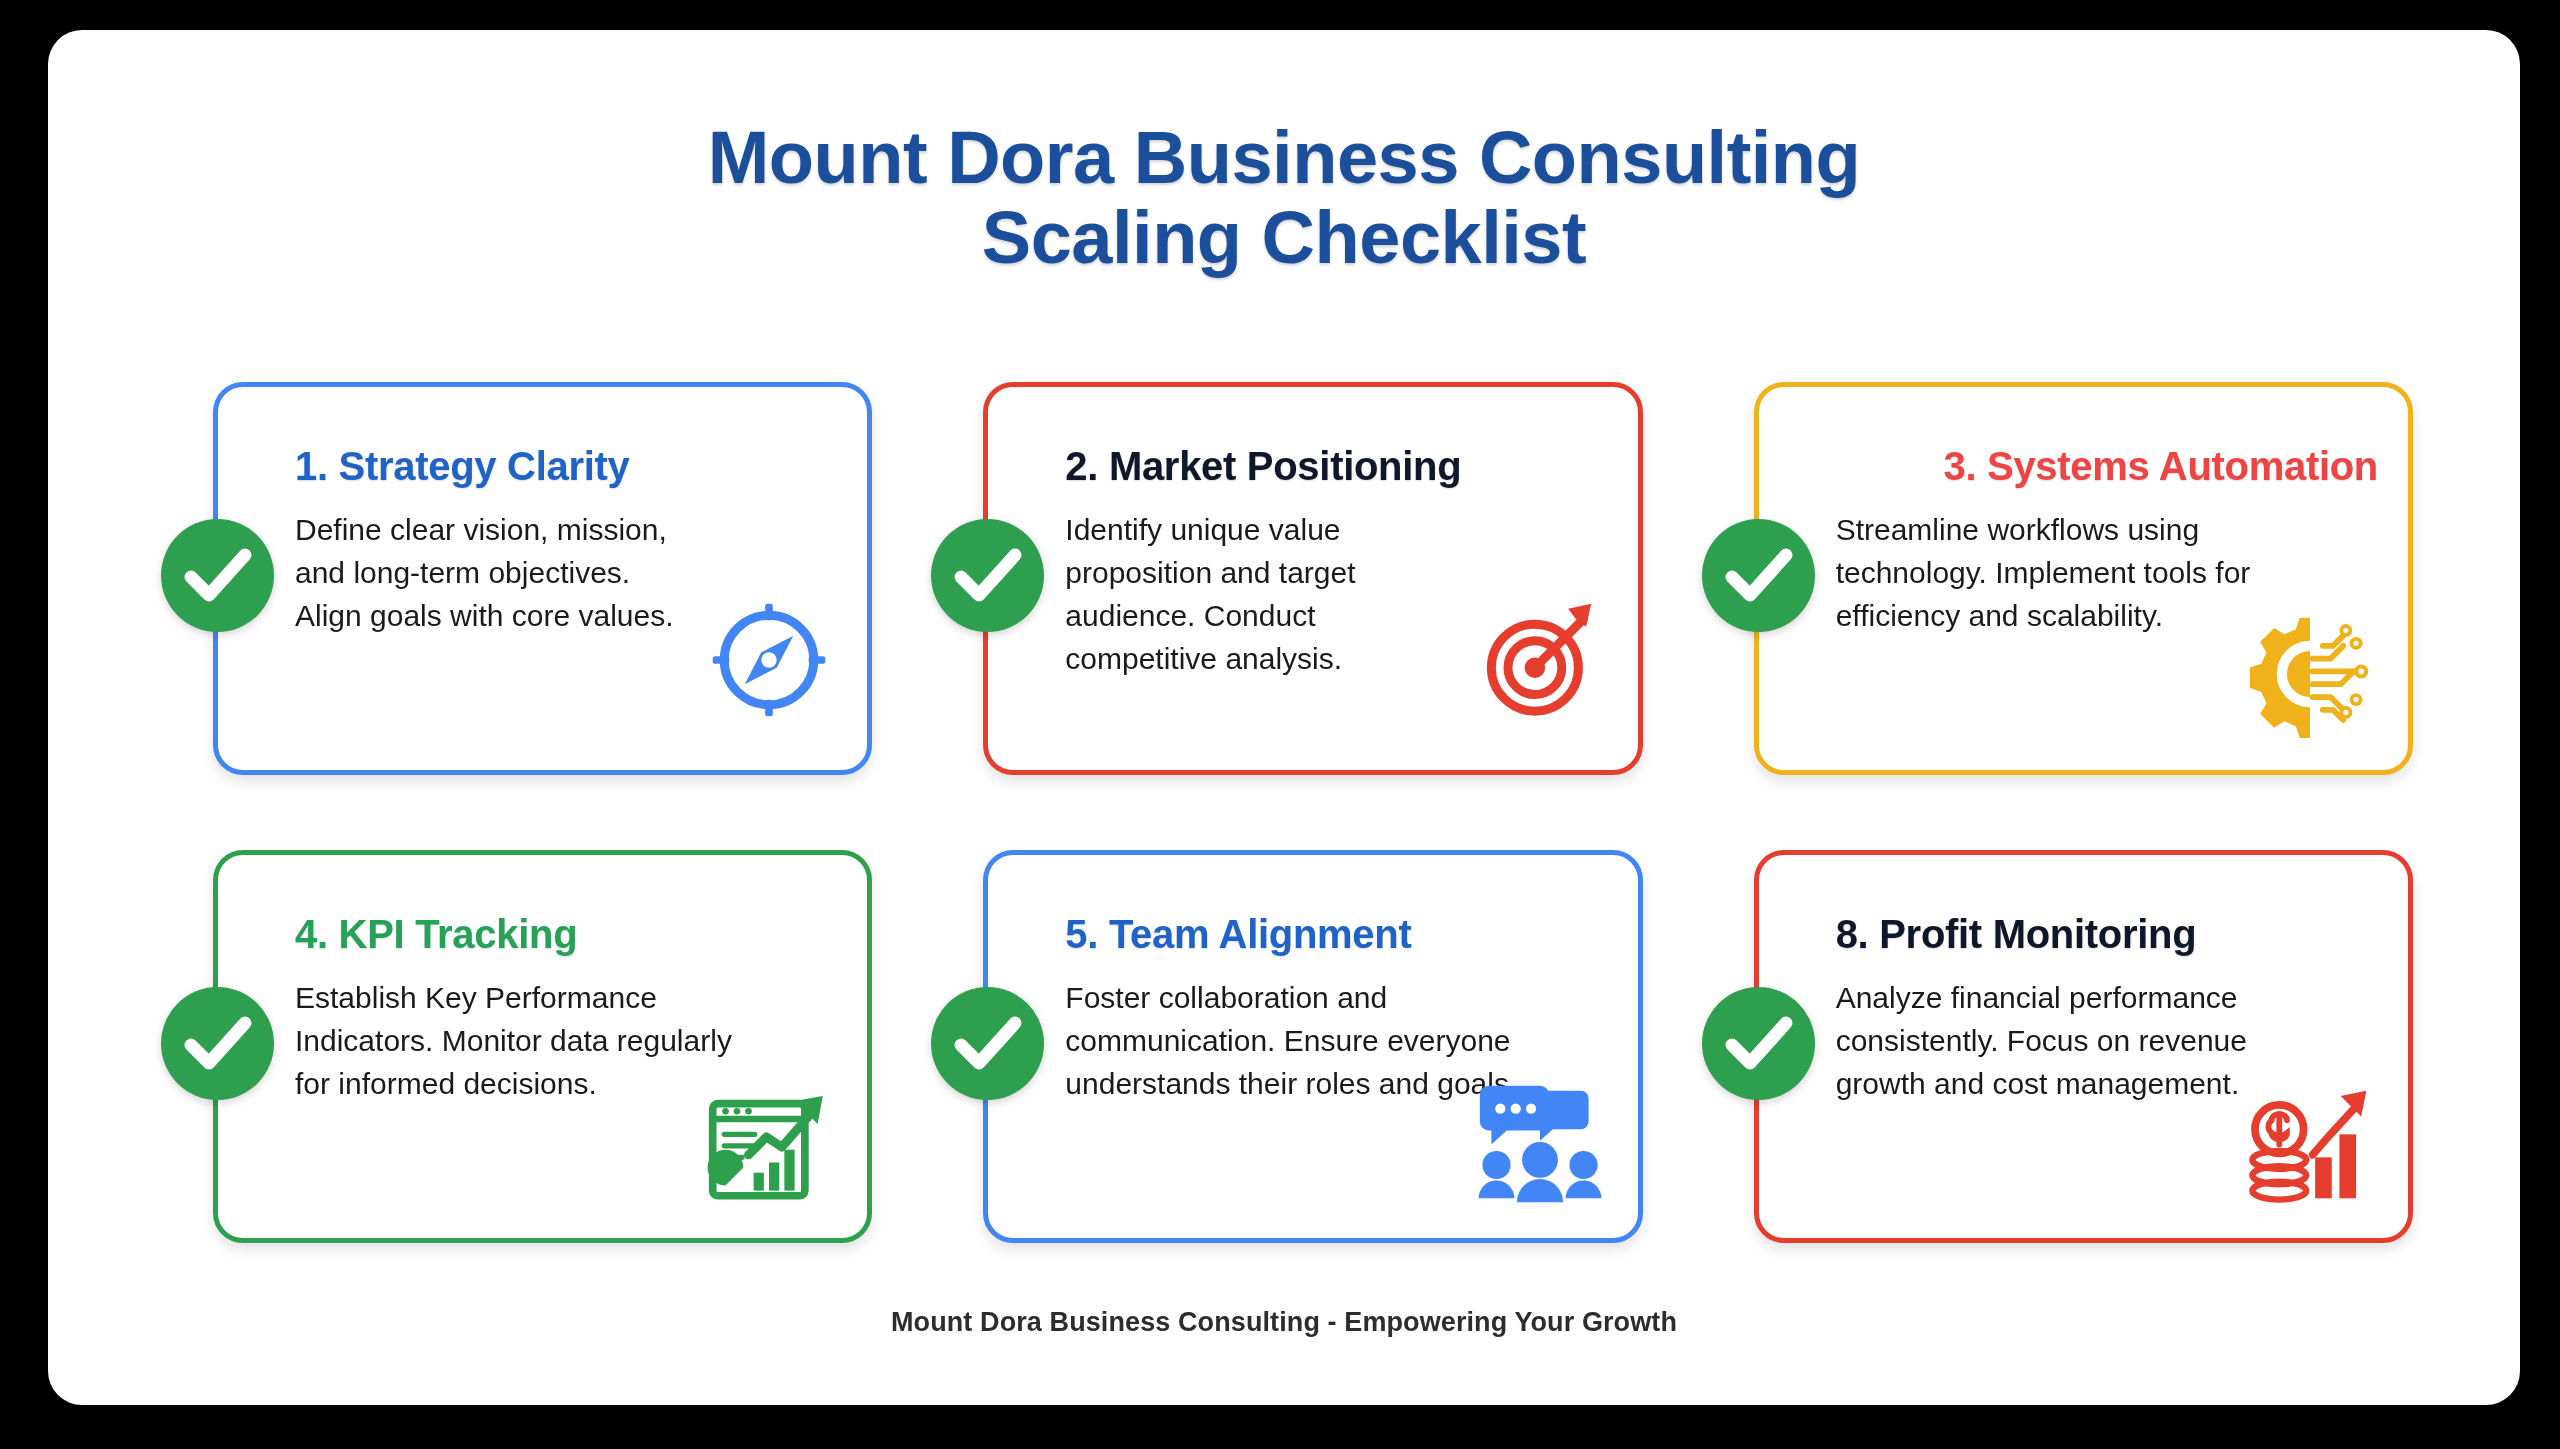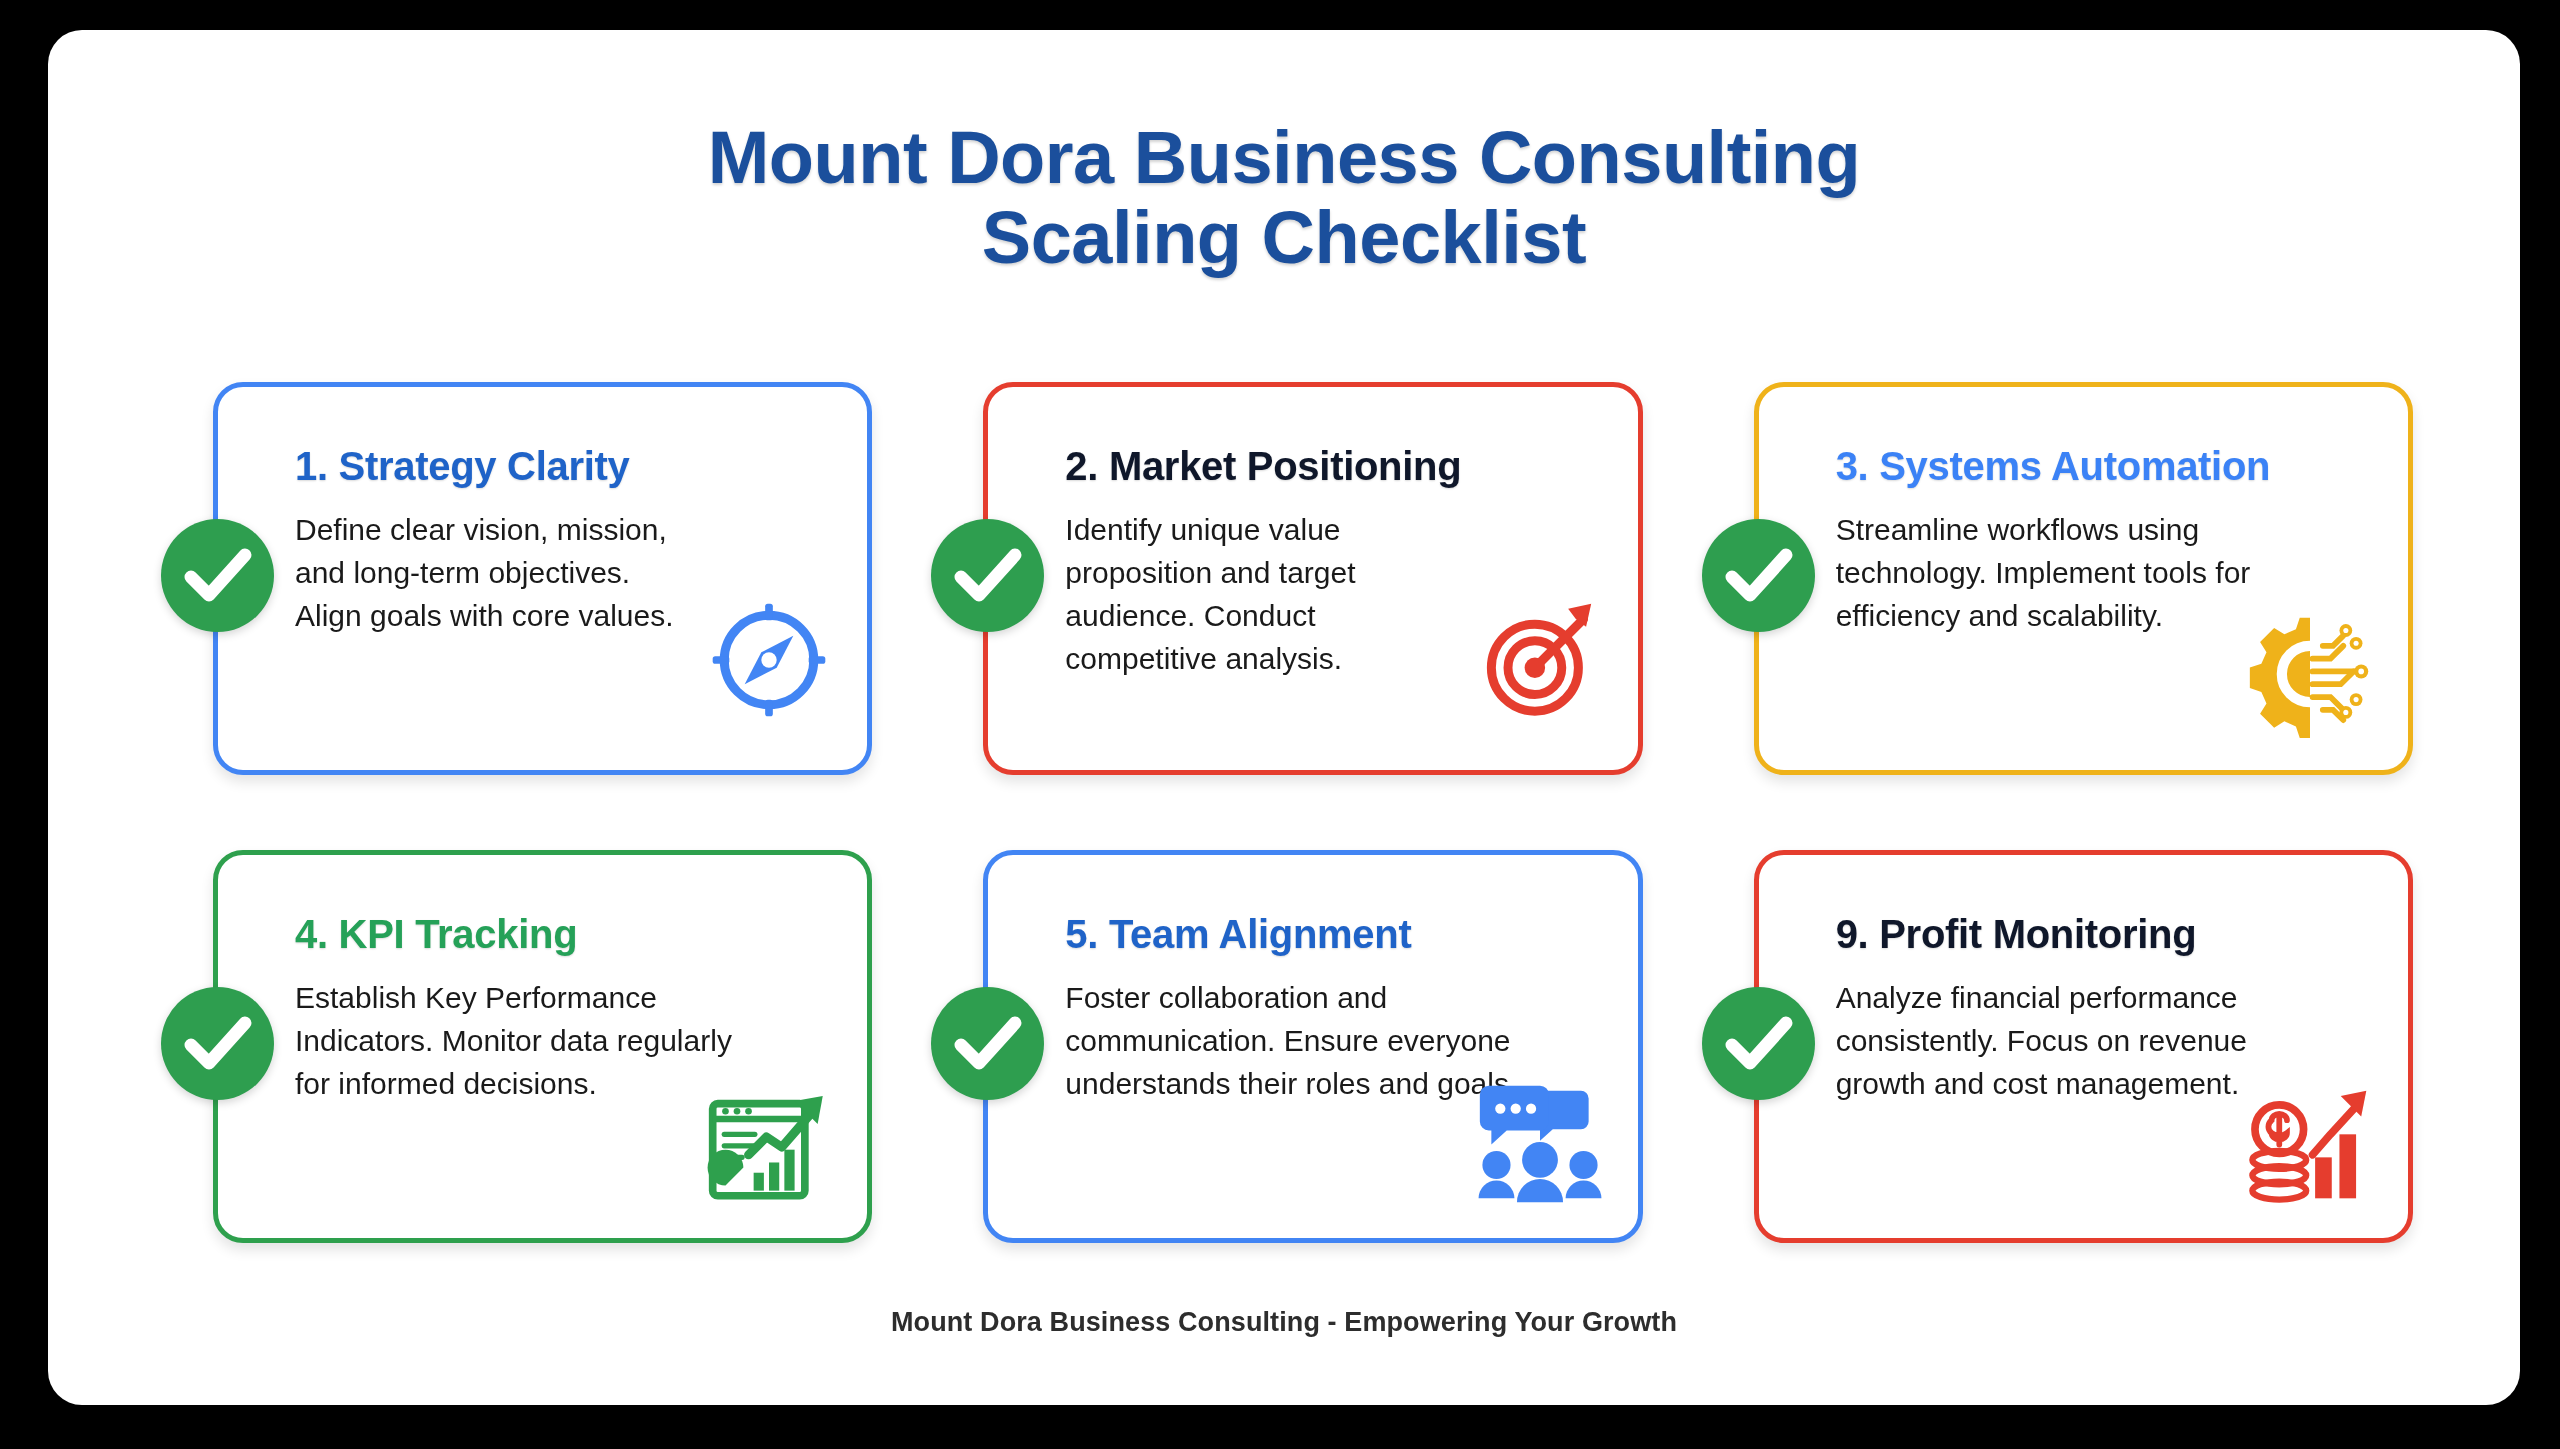--- a/index.html
+++ b/index.html
@@ -106,21 +106,21 @@
     font-size: 40px;
     font-weight: 700;
     letter-spacing: -0.3px;
     margin: 0 0 22px 0;
     line-height: 1.05;
     white-space: nowrap;
     text-shadow: 0 1px 2px rgba(0,0,0,0.15);
   }
   .t-blue   { color: #1f63c8; }
   .t-red    { color: #0f172a; }
-  .t-yellow { color: #3b82f6; }
+  .t-yellow { color: #ef4444; text-align: right; }
   .t-green  { color: #25a158; }
 
   .card-desc {
     font-size: 30px;
     line-height: 1.43;
     color: #1a1a1a;
     max-width: 400px;
     margin: 0;
   }
   .card-desc.wide { max-width: 455px; }
@@ -314,21 +314,21 @@
           </div>
         </div>
 
         <div class="card c-red">
           <div class="check">
             <svg width="113" height="113" viewBox="0 0 113 113" aria-hidden="true">
               <path d="M30 58 L48 76 L84 36" fill="none" stroke="#ffffff" stroke-width="13" stroke-linecap="round" stroke-linejoin="round"></path>
             </svg>
           </div>
           <div class="card-body">
-            <div class="card-title t-red">9. Profit Monitoring</div>
+            <div class="card-title t-red">8. Profit Monitoring</div>
             <p class="card-desc wide">Analyze financial performance consistently. Focus on revenue growth and cost management.</p>
           </div>
           <div class="card-icon lowset">
             <svg width="128" height="128" viewBox="0 0 100 100" aria-hidden="true">
               <g stroke="#e53d2e" stroke-width="5" fill="none">
                 <ellipse cx="26" cy="88" rx="21" ry="7"></ellipse>
                 <ellipse cx="26" cy="76" rx="21" ry="7"></ellipse>
                 <ellipse cx="26" cy="64" rx="21" ry="7"></ellipse>
               </g>
               <circle cx="26" cy="40" r="19" fill="none" stroke="#e53d2e" stroke-width="6"></circle>

